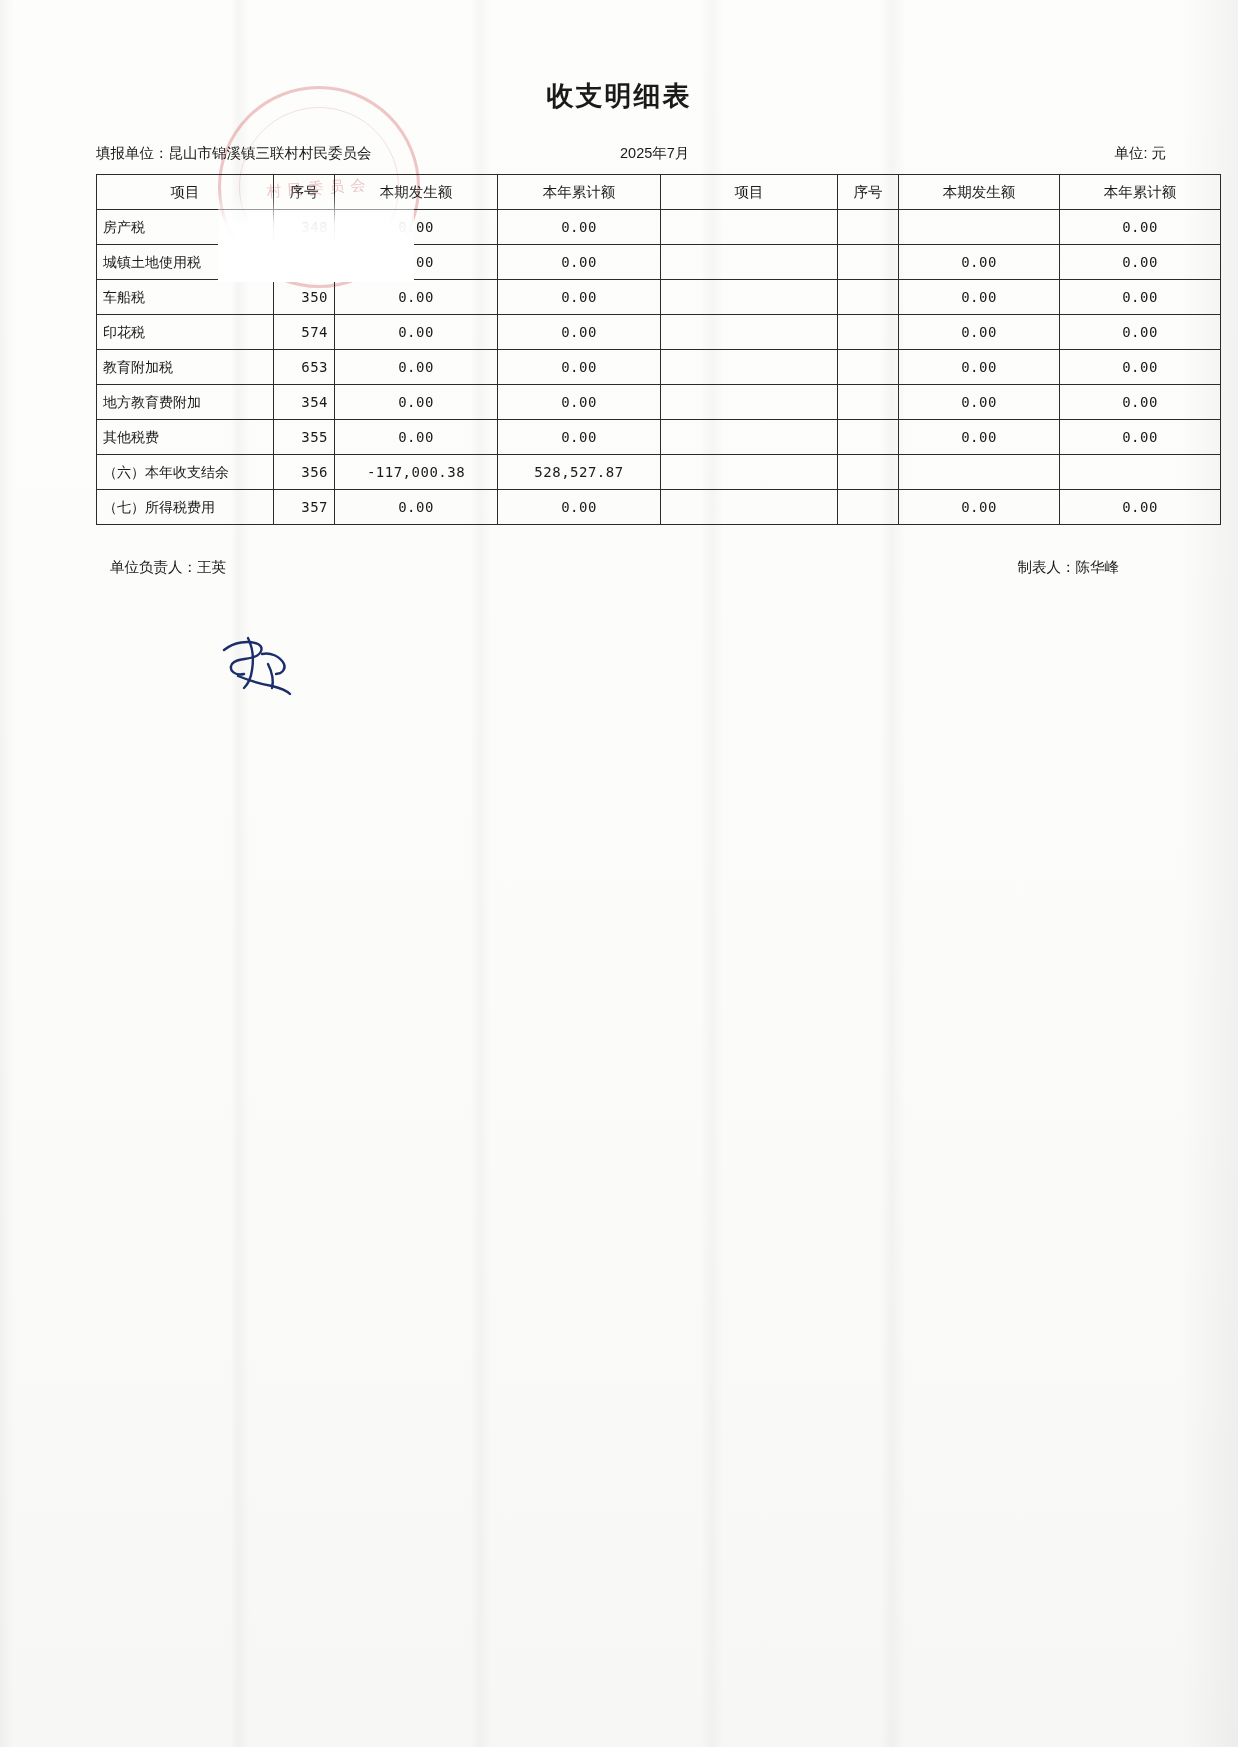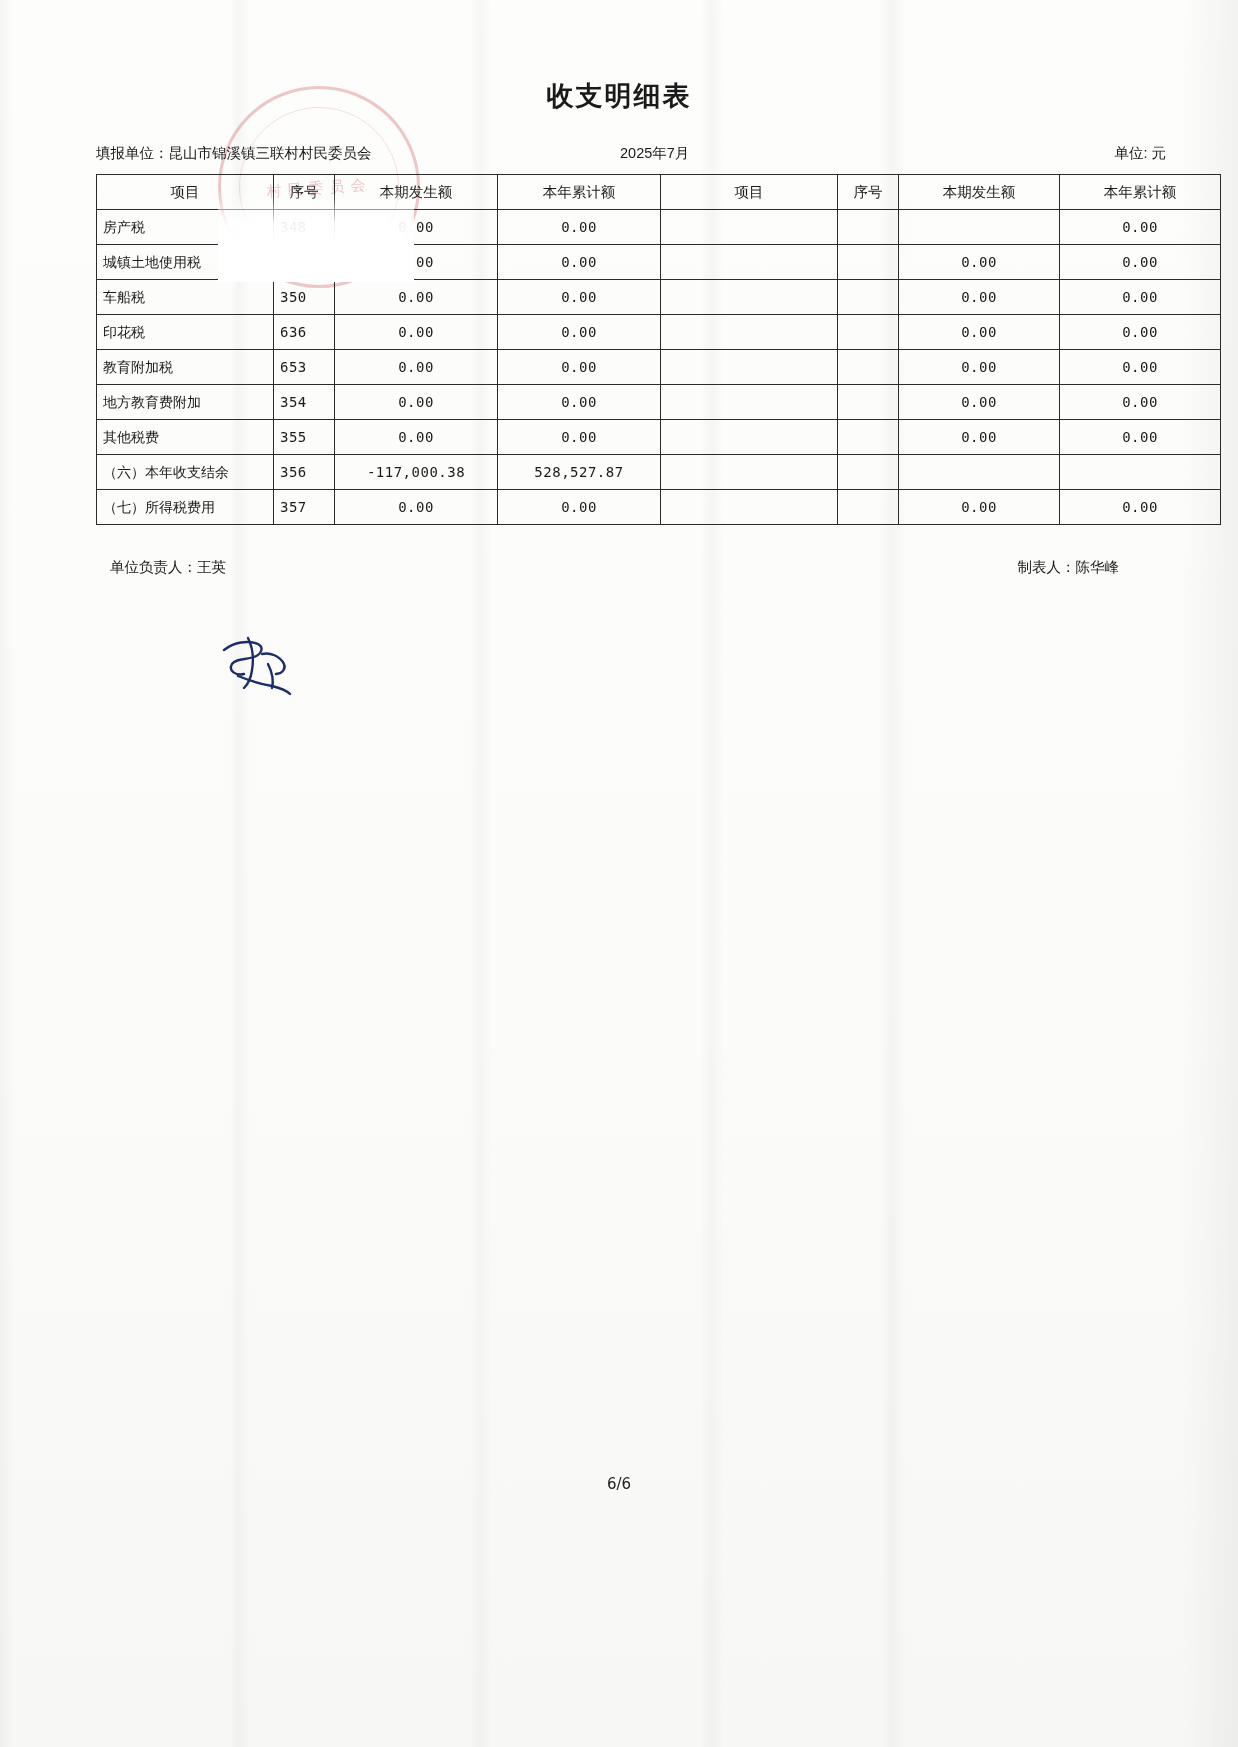--- a/index.html
+++ b/index.html
@@ -92,21 +92,21 @@
     font-size: 14px;
     line-height: 34px;
     white-space: nowrap;
     overflow: hidden;
   }
   table.main-table thead th {
     text-align: center;
     font-size: 14.5px;
   }
   .c-item { width: 164px; text-align: left; padding-left: 18px; }
-  .c-no { width: 48px; text-align: left; }
+  .c-no { width: 48px; text-align: right; }
   .c-cur { width: 150px; text-align: center; }
   .c-ytd { width: 150px; text-align: center; }
   .c-item2 { width: 164px; text-align: left; padding-left: 18px; }
   .c-no2 { width: 48px; text-align: center; }
   .c-cur2 { width: 148px; text-align: center; }
   .c-ytd2 { width: 148px; text-align: center; }
   .num {
     font-family: "DejaVu Sans Mono", "Liberation Mono", monospace;
     font-size: 13px;
     letter-spacing: 0.5px;
@@ -244,21 +244,21 @@
           <td class="c-no num">350</td>
           <td class="c-cur num">0.00</td>
           <td class="c-ytd num">0.00</td>
           <td class="c-item2"></td>
           <td class="c-no2 num"></td>
           <td class="c-cur2 num">0.00</td>
           <td class="c-ytd2 num">0.00</td>
         </tr>
         <tr>
           <td class="c-item">印花税</td>
-          <td class="c-no num">636</td>
+          <td class="c-no num">574</td>
           <td class="c-cur num">0.00</td>
           <td class="c-ytd num">0.00</td>
           <td class="c-item2"></td>
           <td class="c-no2 num"></td>
           <td class="c-cur2 num">0.00</td>
           <td class="c-ytd2 num">0.00</td>
         </tr>
         <tr>
           <td class="c-item">教育附加税</td>
           <td class="c-no num">653</td>
@@ -326,15 +326,14 @@
       <g fill="none" stroke="#1b2d6b" stroke-width="2.4" stroke-linecap="round" stroke-linejoin="round">
         <path d="M6 20 C16 12, 30 10, 40 14 C46 17, 44 24, 36 27 C28 30, 18 28, 14 34 C10 41, 18 46, 26 44"></path>
         <path d="M30 8 C34 16, 36 28, 34 40 C33 48, 30 54, 26 58"></path>
         <path d="M44 24 C52 22, 62 26, 66 34 C68 39, 64 44, 58 44"></path>
         <path d="M20 46 C30 50, 42 54, 54 56 C62 58, 68 60, 72 64"></path>
         <path d="M50 34 C54 42, 56 50, 54 58"></path>
       </g>
     </svg>
   </div>
 
-  <div class="page-number">6/6</div>
 
 </div>
 
 </body></html>

